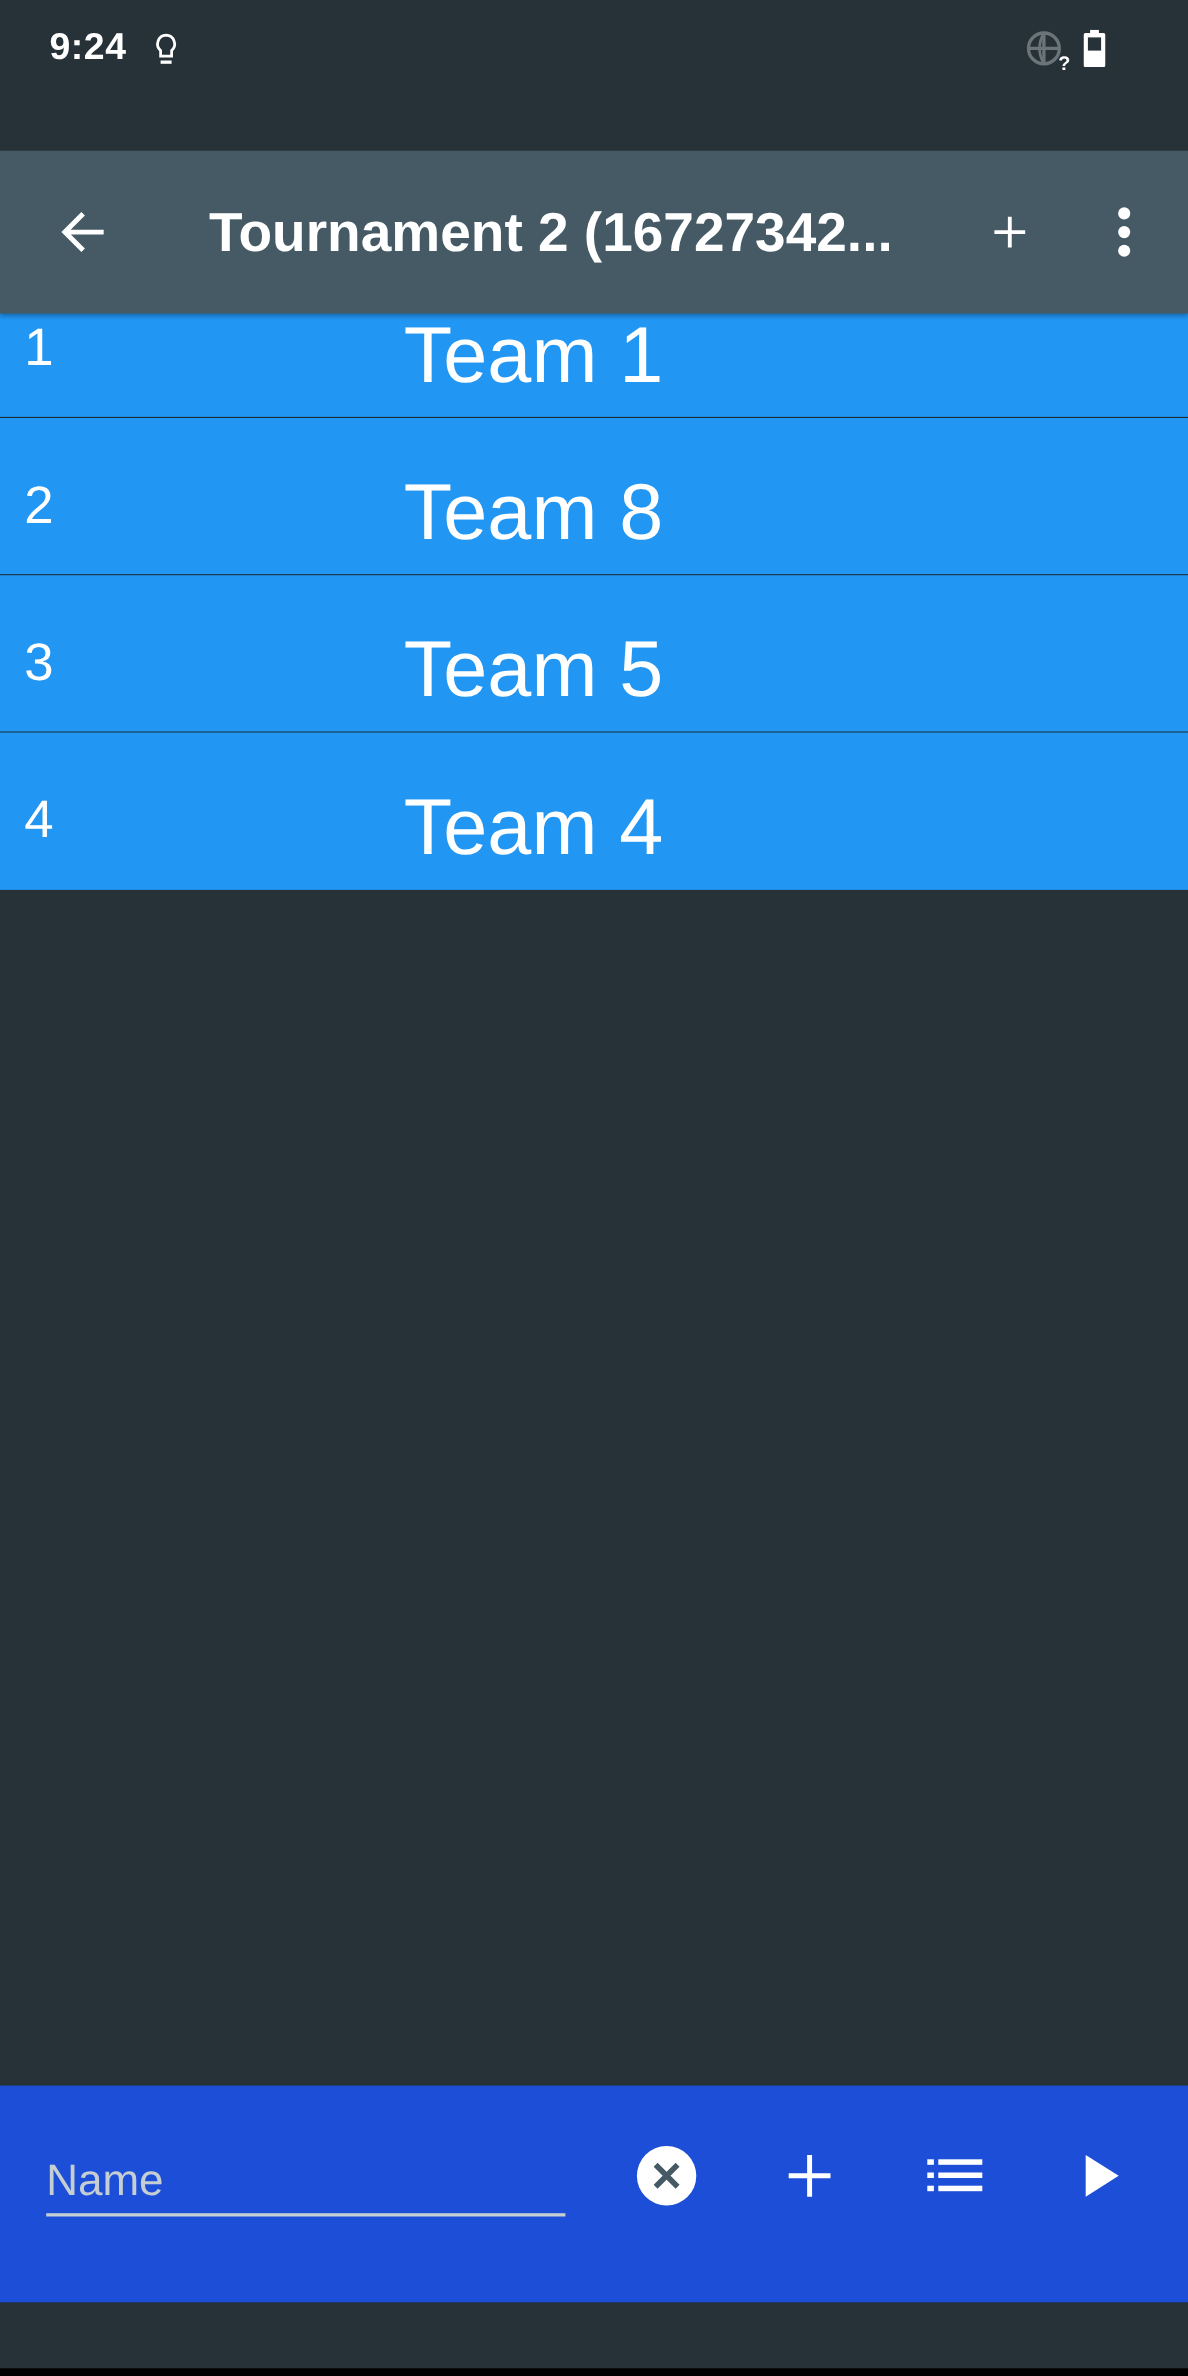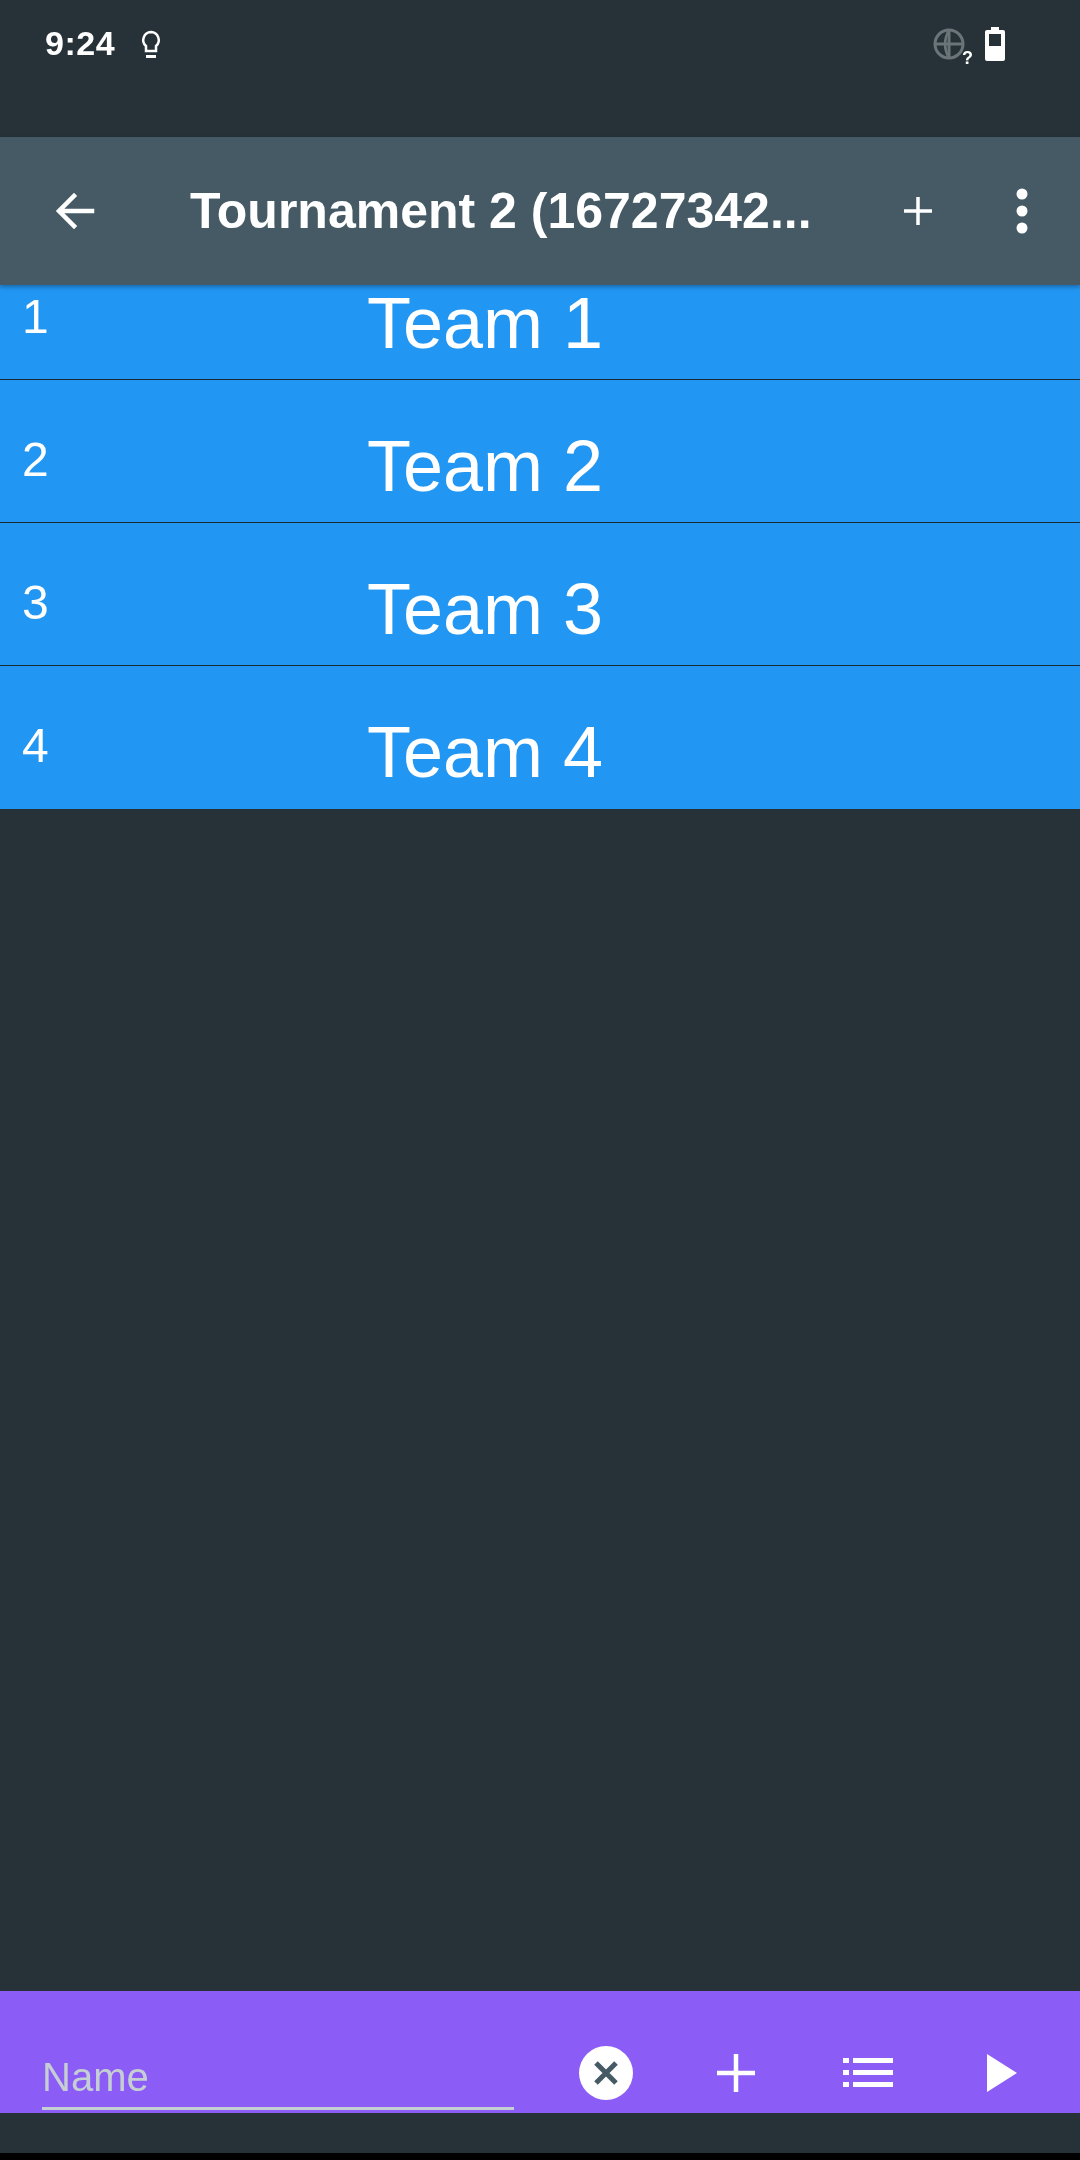--- a/index.html
+++ b/index.html
@@ -15,21 +15,21 @@
   .back-btn { position:absolute; left:48px; top:46px; width:56px; height:56px; }
   .title { position:absolute; left:190px; top:44px; width:640px; font-size:50px; font-weight:bold;
            white-space:nowrap; overflow:hidden; text-overflow:ellipsis; line-height:60px; }
   .add-btn { position:absolute; left:888px; top:44px; width:60px; height:60px; }
   .more-btn { position:absolute; left:1000px; top:44px; width:44px; height:60px; }
   .list { position:absolute; left:0; top:237px; width:1080px; }
   .row { height:142px; background:#2196F3; border-bottom:1px solid #1a2a33; position:relative; }
   .row:last-child { border-bottom:none; height:143px; }
   .row-num { position:absolute; left:22px; top:52px; font-size:48px; line-height:56px; }
   .row-name { position:absolute; left:367px; top:46px; font-size:72px; line-height:80px; }
-  .bottom-bar { position:absolute; left:0; top:1991px; width:1080px; height:122px; background:#8b5cf6; }
+  .bottom-bar { position:absolute; left:0; top:1896px; width:1080px; height:197px; background:#1d4ed8; }
   .nav-strip { position:absolute; left:0; top:2153px; width:1080px; height:7px; background:#000; }
   .name-input { position:absolute; left:42px; top:56px; width:472px; height:60px; border:none;
                 border-bottom:3px solid #c5ced2; background:transparent; color:#fff;
                 font-family:"Liberation Sans", sans-serif; font-size:40px; padding:0; outline:none; }
   .name-input::placeholder { color:#c5ced2; }
   .icon-btn { position:absolute; top:52px; width:60px; height:60px; }
   .clear-btn { left:576px; }
   .plus-btn { left:706px; }
   .list-btn { left:838px; }
   .play-btn { left:970px; }
@@ -72,25 +72,25 @@
   </svg>
 </div>
 
 <div class="list">
   <div class="row">
     <span class="row-num">1</span>
     <span class="row-name">Team 1</span>
   </div>
   <div class="row">
     <span class="row-num">2</span>
-    <span class="row-name">Team 2</span>
+    <span class="row-name">Team 8</span>
   </div>
   <div class="row">
     <span class="row-num">3</span>
-    <span class="row-name">Team 3</span>
+    <span class="row-name">Team 5</span>
   </div>
   <div class="row">
     <span class="row-num">4</span>
     <span class="row-name">Team 4</span>
   </div>
 </div>
 
 <div class="bottom-bar">
   <input class="name-input" type="text" placeholder="Name" style="">
   <svg class="icon-btn clear-btn" viewBox="0 0 60 60">

